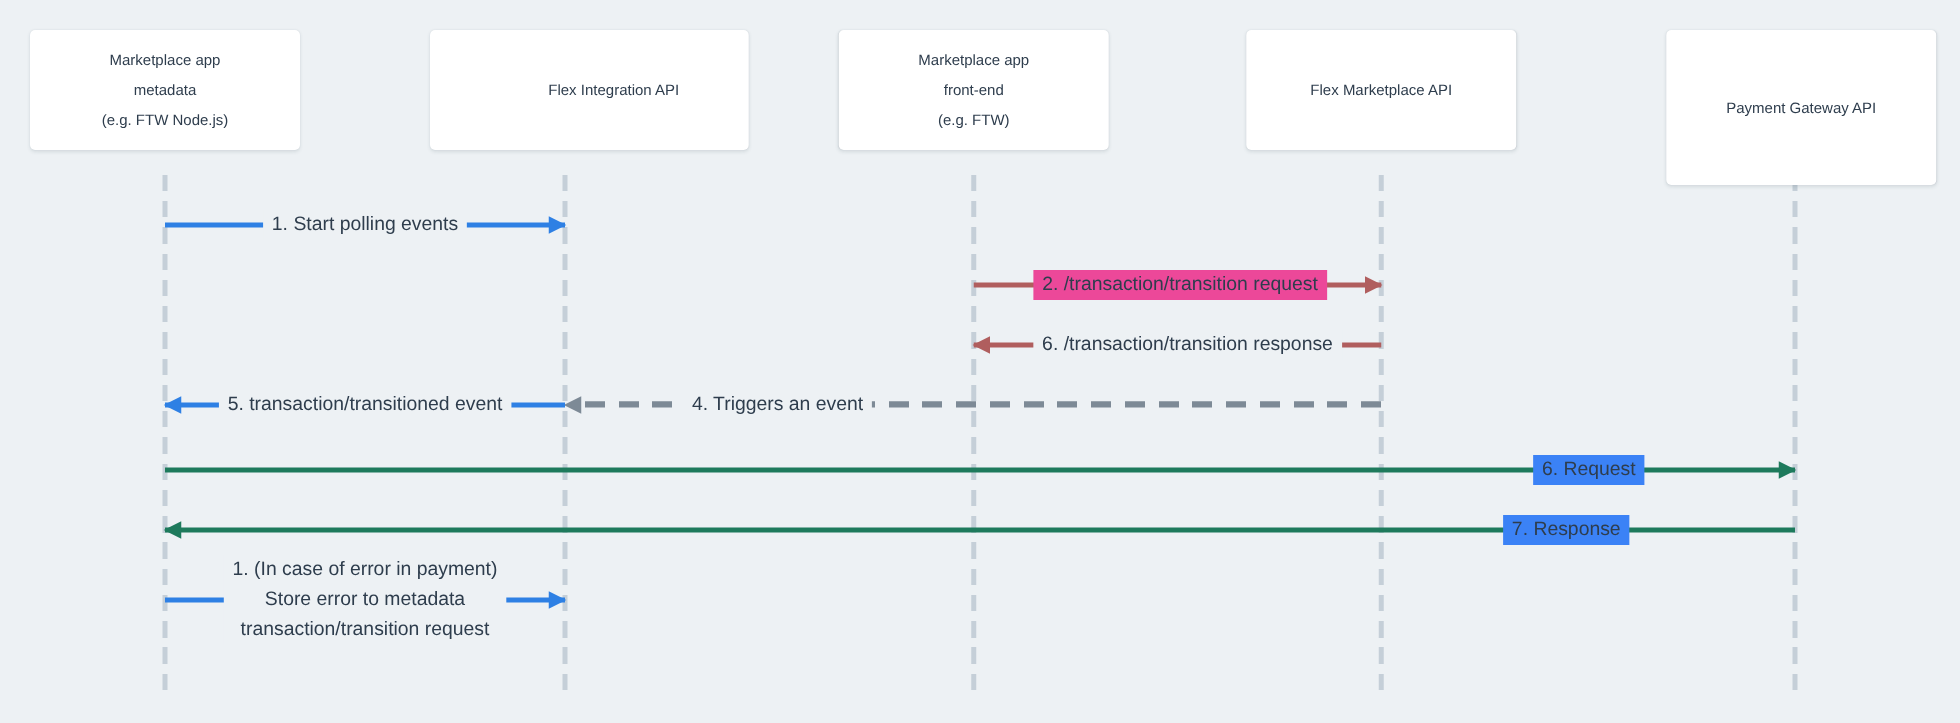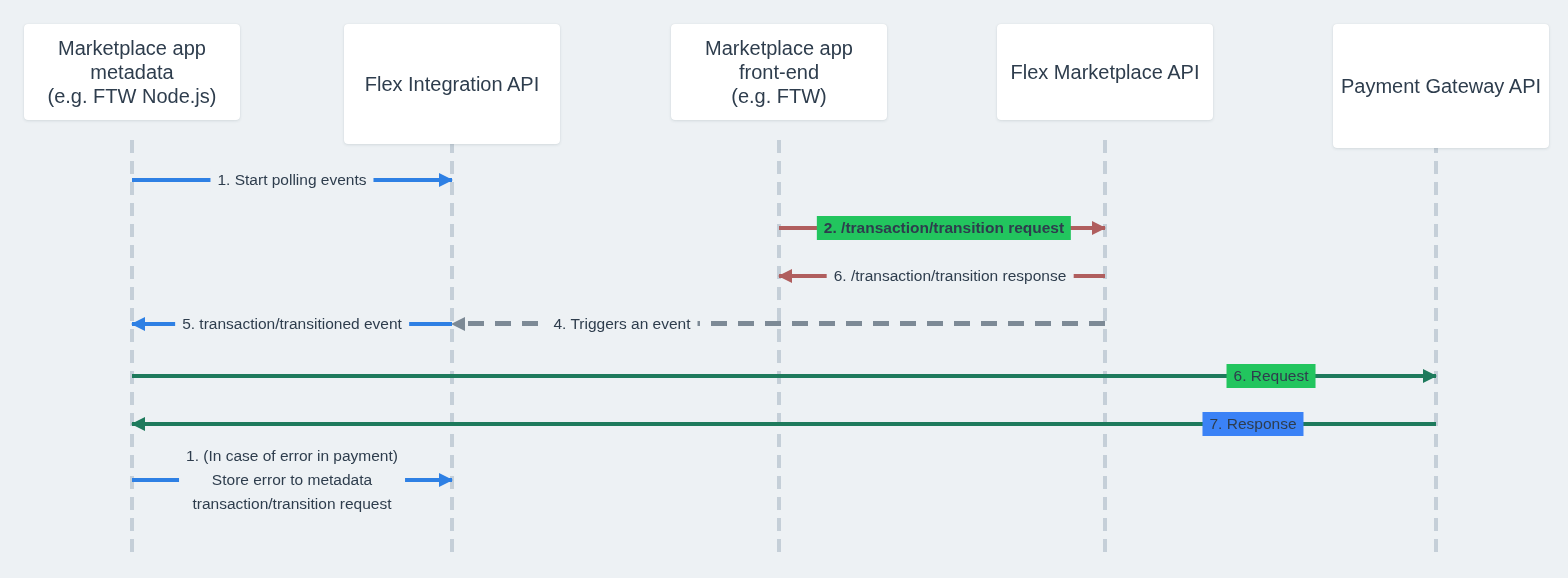--- a/index.html
+++ b/index.html
@@ -22,21 +22,21 @@
     position: absolute;
     background: #ffffff;
     border-radius: 4px;
     box-shadow: 0 1px 3px rgba(45, 62, 77, 0.12), 0 0 1px rgba(45, 62, 77, 0.10);
     display: flex;
     align-items: center;
     justify-content: center;
     text-align: center;
   }
   .actor-label {
-    font-size: 20px;
+    font-size: 12px;
     line-height: 24px;
     font-weight: 500;
     color: #2e3d4d;
   }
   .lifeline {
     position: absolute;
   }
   .message {
     position: absolute;
   }
@@ -87,21 +87,21 @@
       <div class="lifeline" style="left: 1434px; top: 140px; width: 4px; height: 412px; background: repeating-linear-gradient(rgb(197, 207, 216) 0px, rgb(197, 207, 216) 13px, transparent 13px, transparent 21px);"></div>
     </div>
   <div class="layer">
       <div class="actor-box" style="left: 24px; top: 24px; width: 216px; height: 96px;">
         <div class="actor-label">
           <div>Marketplace app</div>
           <div>metadata</div>
           <div>(e.g. FTW Node.js)</div>
         </div>
       </div>
-      <div class="actor-box" style="left: 344px; top: 24px; width: 216px; height: 120px;">
+      <div class="actor-box" style="left: 344px; top: 24px; width: 216px; height: 96px; padding-left: 39px;">
         <div class="actor-label">
           <div>Flex Integration API</div>
         </div>
       </div>
       <div class="actor-box" style="left: 671px; top: 24px; width: 216px; height: 96px;">
         <div class="actor-label">
           <div>Marketplace app</div>
           <div>front-end</div>
           <div>(e.g. FTW)</div>
         </div>
@@ -121,21 +121,21 @@
       <div class="message" style="left: 132px; width: 320px; top: 166px; height: 28px;">
         <div class="msg-line" style="height: 4px; top: 12px; background: rgb(46, 128, 228);"></div>
         <div class="arrowhead right" style="border-left-color: rgb(46, 128, 228);"></div>
         <div class="msg-label" style="left: 160px; background: rgb(237, 241, 244);">
           <div>1. Start polling events</div>
         </div>
       </div>
       <div class="message" style="left: 779px; width: 326px; top: 214px; height: 28px;">
         <div class="msg-line" style="height: 4px; top: 12px; background: rgb(176, 94, 94);"></div>
         <div class="arrowhead right" style="border-left-color: rgb(176, 94, 94);"></div>
-        <div class="msg-label" style="left: 165px; background: #22c55e; font-weight: bold;">
+        <div class="msg-label" style="left: 165px; background: #ec4899;">
           <div>2. /transaction/transition request</div>
         </div>
       </div>
       <div class="message" style="left: 779px; width: 326px; top: 262px; height: 28px;">
         <div class="msg-line" style="height: 4px; top: 12px; background: rgb(176, 94, 94);"></div>
         <div class="arrowhead left" style="border-right-color: rgb(176, 94, 94);"></div>
         <div class="msg-label" style="left: 171px; background: rgb(237, 241, 244);">
           <div>6. /transaction/transition response</div>
         </div>
       </div>
@@ -149,21 +149,21 @@
       <div class="message" style="left: 132px; width: 320px; top: 310px; height: 28px;">
         <div class="msg-line" style="height: 4px; top: 12px; background: rgb(46, 128, 228);"></div>
         <div class="arrowhead left" style="border-right-color: rgb(46, 128, 228);"></div>
         <div class="msg-label" style="left: 160px; background: rgb(237, 241, 244);">
           <div>5. transaction/transitioned event</div>
         </div>
       </div>
       <div class="message" style="left: 132px; width: 1304px; top: 362px; height: 28px;">
         <div class="msg-line" style="height: 4px; top: 12px; background: rgb(30, 122, 92);"></div>
         <div class="arrowhead right" style="border-left-color: rgb(30, 122, 92);"></div>
-        <div class="msg-label" style="left: 1139px; background: #22c55e;">
+        <div class="msg-label" style="left: 1139px; background: #3b82f6;">
           <div>6. Request</div>
         </div>
       </div>
       <div class="message" style="left: 132px; width: 1304px; top: 410px; height: 28px;">
         <div class="msg-line" style="height: 4px; top: 12px; background: rgb(30, 122, 92);"></div>
         <div class="arrowhead left" style="border-right-color: rgb(30, 122, 92);"></div>
         <div class="msg-label" style="left: 1121px; background: #3b82f6;">
           <div>7. Response</div>
         </div>
       </div>

